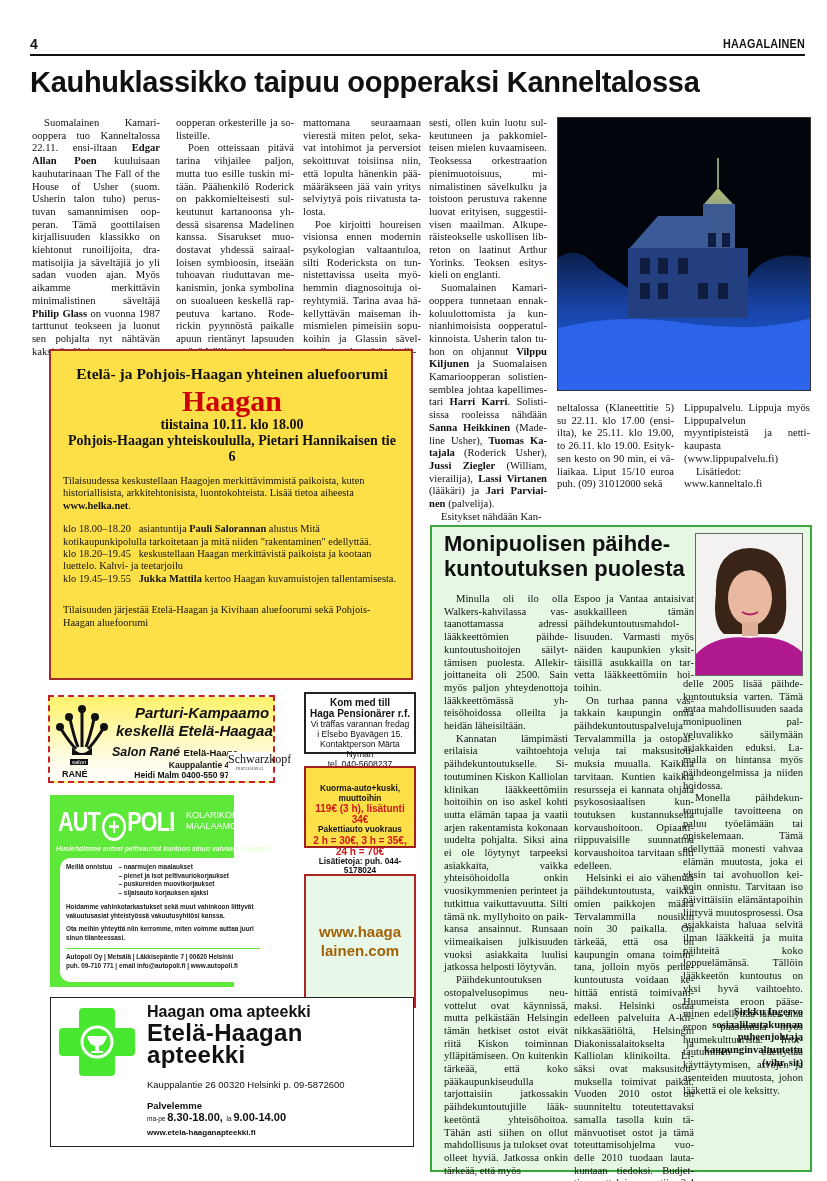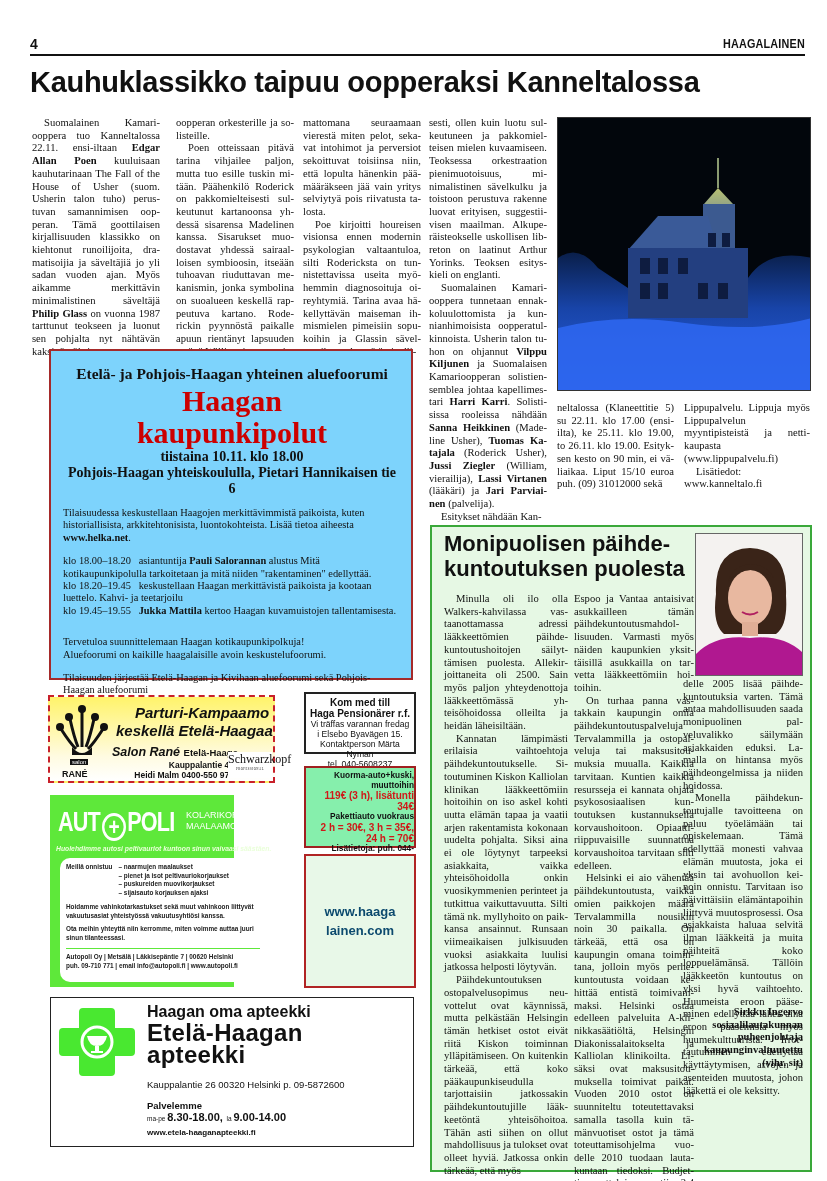--- a/index.html
+++ b/index.html
@@ -7,33 +7,33 @@
 .abs{position:absolute}
 .hdr-num{left:30px;top:36px;font-family:"Liberation Sans",sans-serif;font-weight:bold;font-size:14px}
 .hdr-brand{right:22px;top:37px;font-family:"Liberation Sans",sans-serif;font-weight:900;font-size:12px;letter-spacing:0.2px;transform:scaleX(0.9);transform-origin:right}
 .hdr-rule{left:30px;right:22px;top:54px;height:2px;background:#111}
 .headline{left:30px;top:66px;width:780px;font-family:"Liberation Sans",sans-serif;font-weight:bold;font-size:29px;letter-spacing:-0.3px}
 .col{font-size:10.6px;line-height:12.7px;text-align:justify;hyphens:manual}
 .col p{text-indent:12px}
 .col p.noind{text-indent:0}
 .col b{font-weight:bold}
 .photo{left:557px;top:117px;width:254px;height:274px;background:#000;overflow:hidden;border:1px solid #333}
-.forum{left:49px;top:349px;width:364px;height:331px;border:2px solid #a52a2a;background:#7dd3fc;padding:14px 10px 0 12px;text-align:center}
+.forum{left:49px;top:349px;width:364px;height:331px;border:2px solid #a52a2a;background:#fde047;padding:14px 10px 0 12px;text-align:center}
 .forum h3{font-size:15.5px;font-weight:bold;margin-bottom:2px}
 .forum .big{color:#c00;font-size:30px;font-weight:bold;line-height:32px}
 .forum .when{font-size:14px;font-weight:bold;line-height:16px}
 .forum .body{text-align:left;font-size:10.4px;line-height:12.4px;margin-top:10px}
 .forum .body p{margin-bottom:11px}
 .salon{left:48px;top:695px;width:227px;height:88px;border:2px dashed #c8202a;background:linear-gradient(#fff36a,#fffbe0 70%,#fff);font-family:"Liberation Sans",sans-serif}
 .autopoli{left:50px;top:795px;width:184px;height:192px;background:#5ee83a;font-family:"Liberation Sans",sans-serif;color:#fff}
 .pens{left:304px;top:692px;width:112px;height:62px;border:2px solid #222;text-align:center;font-family:"Liberation Sans",sans-serif;font-size:8.6px;line-height:10px;padding-top:3px}
 .pens b{font-size:10px;line-height:11px}
-.kuorma{left:304px;top:766px;width:112px;height:82px;border:2px solid #a02020;background:#86efac;text-align:right;font-family:"Liberation Sans",sans-serif;font-size:8.3px;line-height:9.6px;font-weight:bold;padding-top:3px;transform-origin:top}
+.kuorma{left:304px;top:766px;width:112px;height:82px;border:2px solid #a02020;background:#fde047;text-align:center;font-family:"Liberation Sans",sans-serif;font-size:8.3px;line-height:9.6px;font-weight:bold;padding-top:16px;transform-origin:top}
 .kuorma .red{color:#d01818;font-size:10px;line-height:11px}
-.webad{left:304px;top:854px;width:112px;height:134px;border:2px solid #b02424;background:#e8f8e8;display:flex;align-items:center;justify-content:center;text-align:center;font-family:"Liberation Sans",sans-serif;font-weight:bold;font-size:13px;color:#0c4a6e;line-height:19px}
+.webad{left:304px;top:874px;width:112px;height:134px;border:2px solid #b02424;background:#e8f8e8;display:flex;align-items:center;justify-content:center;text-align:center;font-family:"Liberation Sans",sans-serif;font-weight:bold;font-size:15px;color:#a16207;line-height:19px}
 .apteekki{left:50px;top:997px;width:364px;height:150px;border:1.5px solid #222;background:#fff;font-family:"Liberation Sans",sans-serif}
 .opinion{left:430px;top:525px;width:382px;height:647px;border:2px solid #3aa83a;background:#e6f8e4}
 .opinion h2{position:absolute;left:12px;top:4px;font-family:"Liberation Sans",sans-serif;font-weight:bold;font-size:22px;line-height:25px;width:250px}
 .portrait{position:absolute;left:263px;top:6px;width:108px;height:143px;border:1px solid #666;background:#fff;overflow:hidden}
 </style>
 </head>
 <body>
 
 <div class="abs hdr-num">4</div>
 <div class="abs hdr-brand">HAAGALAINEN</div>
@@ -97,31 +97,29 @@
         <rect x="160" y="165" width="10" height="16"></rect>
     </g>
     <path d="M0,140 Q20,125 40,150 Q55,160 70,170 L70,200 L190,200 L190,160 Q210,130 254,140 L254,274 L0,274 Z" fill="url(#fg)"></path>
     <path d="M0,210 Q60,195 127,205 Q200,215 254,200 L254,274 L0,274 Z" fill="#2d66ee" opacity="0.9"></path>
   </svg>
 </div>
 
 <div class="abs forum">
   <h3>Etelä- ja Pohjois-Haagan yhteinen aluefoorumi</h3>
   <div class="big">Haagan</div>
-  <div class="big">kaupunkipolut</div>
   <div class="when">tiistaina 10.11. klo 18.00</div>
   <div class="when">Pohjois-Haagan yhteiskoululla, Pietari Hannikaisen tie 6</div>
   <div class="body">
     <p><span>Tilaisuudessa keskustellaan Haagojen merkittävimmistä paikoista, kuten historial­lisista, arkkitehtonisista, luontokohteista. Lisää tietoa aiheesta </span><b>www.helka.net</b>.</p>
     <div style="margin-bottom:19px">
         <div><span>klo 18.00–18.20&nbsp;&nbsp; </span><span>asiantuntija </span><b>Pauli Salorannan</b><span> alustus Mitä kotikaupunkipolulla tarkoitetaan ja mitä niiden "rakentaminen" edellyttää.</span></div>
         <div><span>klo 18.20–19.45&nbsp;&nbsp; </span><span>keskustellaan Haagan merkittävistä paikoista ja kootaan luettelo. Kahvi- ja teetarjoilu</span><b></b><span></span></div>
         <div><span>klo 19.45–19.55&nbsp;&nbsp; </span><span></span><b>Jukka Mattila</b><span> kertoo Haagan kuvamuistojen tallentamisesta.</span></div>
       </div>
-    <p><span>Tervetuloa suunnittelemaan Haagan kotikaupunkipolkuja!</span><br><span>Aluefoorumi on kaikille haagalaisille avoin keskustelufoorumi.</span></p>
     <p>Tilaisuuden järjestää Etelä-Haagan ja Kivihaan aluefoorumi sekä Pohjois-Haagan aluefoorumi</p>
   </div>
 </div>
 
 <div class="abs salon">
   <svg class="abs" style="left:6px;top:6px" width="52" height="62" viewBox="0 0 52 62">
     <g stroke="#111" stroke-width="3" fill="none">
         <path d="M26,8 L26,44"></path>
         <path d="M14,16 Q18,34 22,44"></path>
         <path d="M38,16 Q34,34 30,44"></path>

